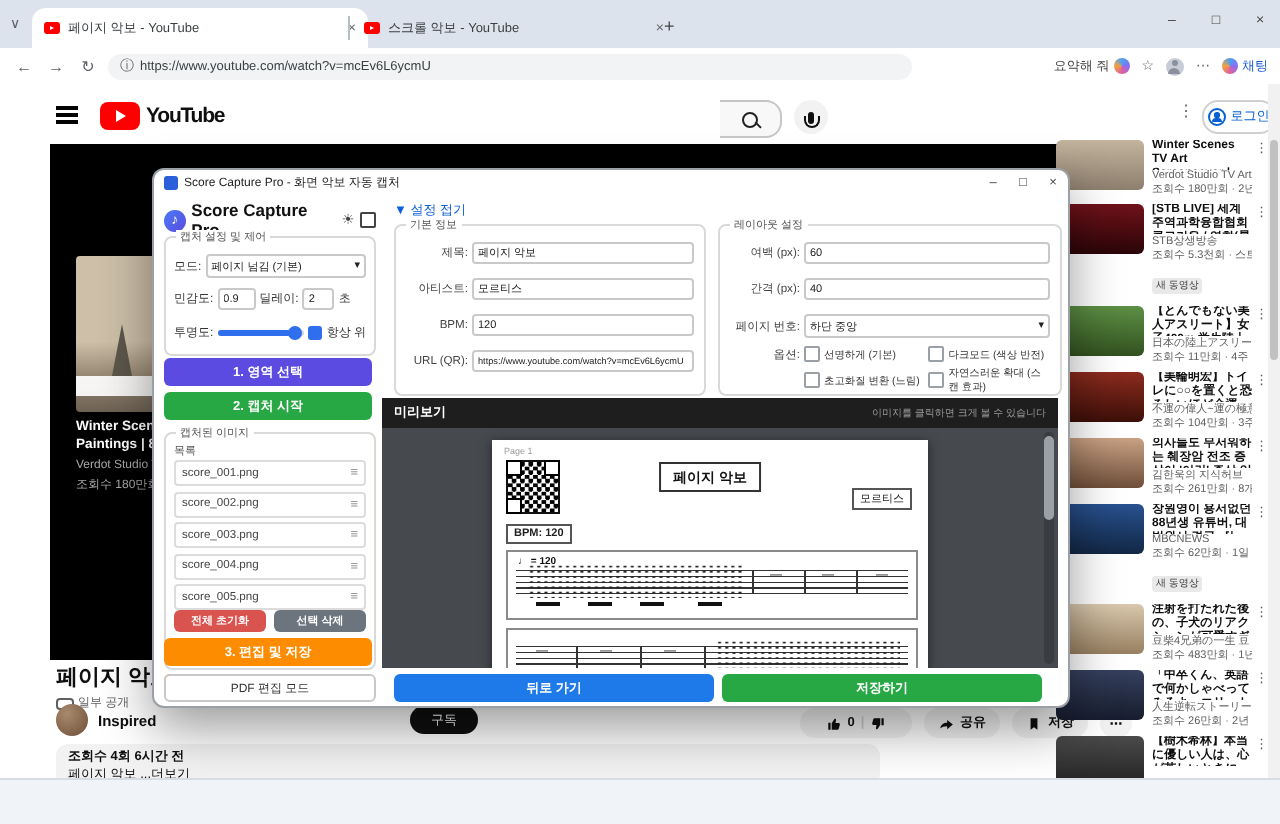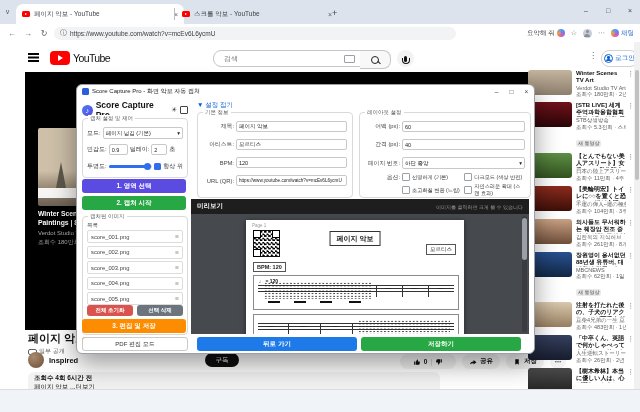--- a/index.html
+++ b/index.html
@@ -34,21 +34,21 @@
   .prof::after{content:"";position:absolute;left:1.4px;top:5px;width:6px;height:3px;border-radius:3px 3px 0 0;background:#8a919c;}
   .coppill{display:flex;align-items:center;gap:2px;font-size:6.5px;color:#1a5ccc;}
   
   .ythead{left:0;top:42px;width:640px;height:26px;background:#fff;}
   .burger{left:28px;top:53px;width:11px;height:1.6px;background:#030303;
           box-shadow:0 3.5px 0 #030303,0 7px 0 #030303;}
   .ytlogo{left:50px;top:51px;display:flex;align-items:center;gap:3px;}
   .ytbadge{width:20px;height:14px;background:#f00;border-radius:4px;position:relative;}
   .ytbadge::after{content:"";position:absolute;left:8px;top:4px;border-left:5px solid #fff;
         border-top:3px solid transparent;border-bottom:3px solid transparent;}
-  .ytword{font-size:10.5px;font-weight:normal;letter-spacing:-0.6px;color:#0f0f0f;}
+  .ytword{font-size:10.5px;font-weight:bold;letter-spacing:-0.6px;color:#0f0f0f;}
   .search{left:213px;top:50px;width:146px;height:15px;border:1px solid #c6c6c6;border-radius:8px 0 0 8px;
           display:flex;align-items:center;background:#fff;}
   .search input{border:0;outline:0;background:transparent;font-size:7px;color:#333;margin-left:8px;width:110px;
           font-family:inherit;}
   .kbd{width:9px;height:6px;border:1px solid #9aa0a6;border-radius:1px;margin-left:auto;margin-right:5px;}
   .sbtn{left:360px;top:50px;width:30px;height:17px;background:#f8f8f8;border:1px solid #c6c6c6;border-left:0;
         border-radius:0 8px 8px 0;display:flex;align-items:center;justify-content:center;}
   .mag{width:6px;height:6px;border:1.2px solid #222;border-radius:50%;position:relative;}
   .mag::after{content:"";position:absolute;left:5px;top:5.5px;width:4px;height:1.2px;background:#222;transform:rotate(45deg);}
   .mic{left:397px;top:50px;width:17px;height:17px;border-radius:50%;background:#f2f2f2;
@@ -218,24 +218,20 @@
       </span>
     </div>
   </div>
 
   <div class="abs ythead"></div>
   <div class="abs burger"></div>
   <div class="abs ytlogo">
     <span class="ytbadge"></span>
     <span class="ytword">YouTube</span>
   </div>
-  <div class="abs search">
-    <input placeholder="검색" style="">
-    <span class="kbd"></span>
-  </div>
   <div class="abs sbtn">
     <span class="mag"></span>
   </div>
   <div class="abs mic">
     <span class="micg"></span>
   </div>
   <span class="abs kebab">⋮</span>
   <div class="abs login">
     <span class="lgp"></span>
     <span>로그인</span>

